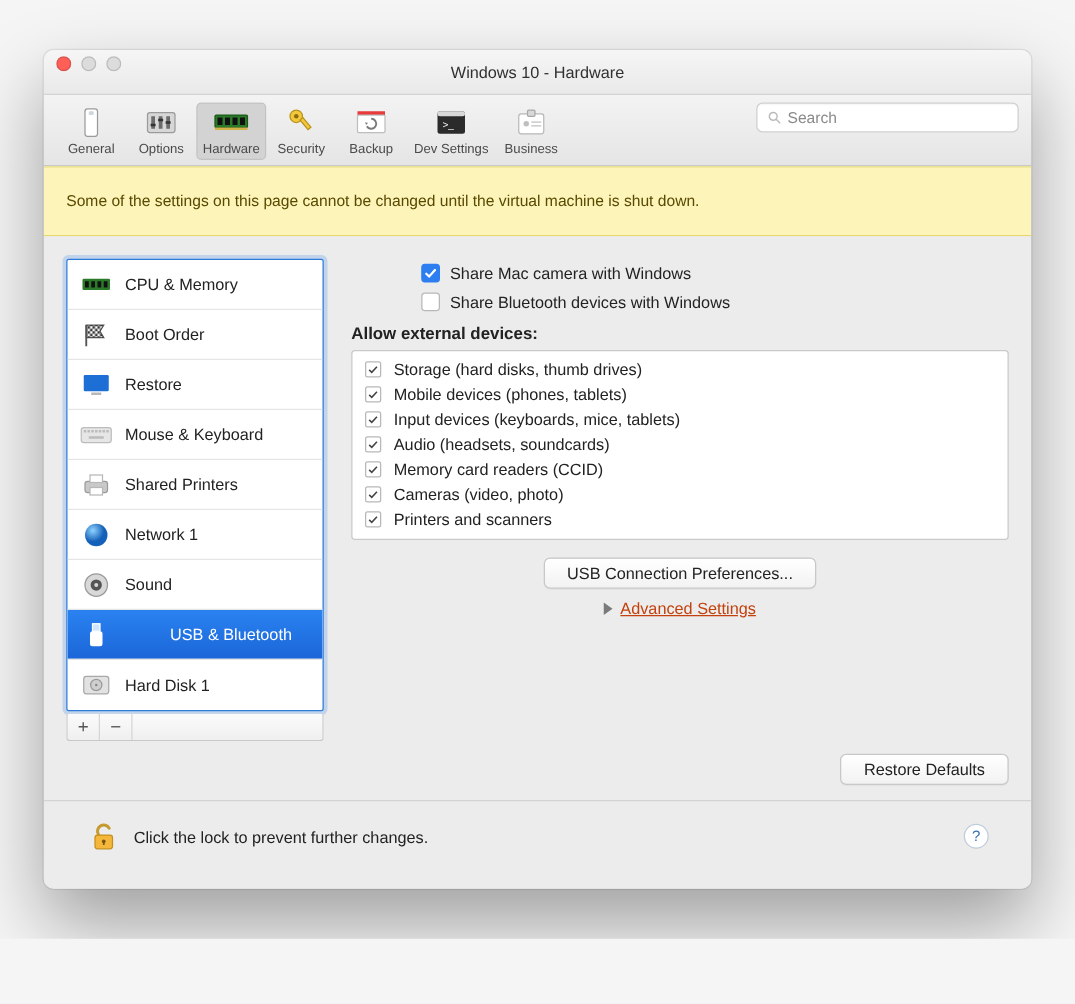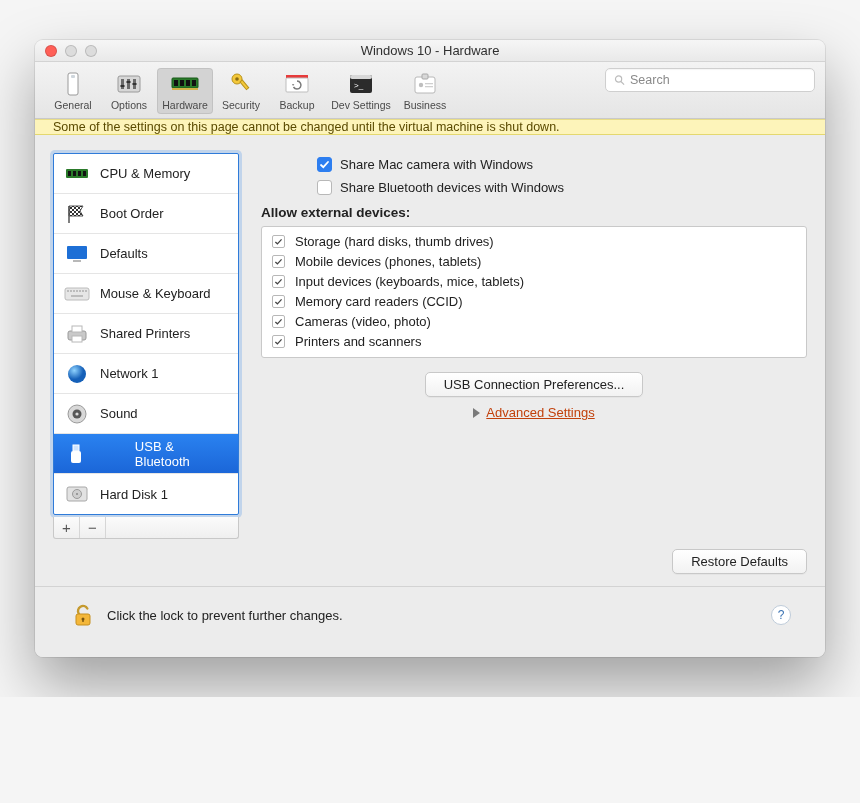--- a/index.html
+++ b/index.html
@@ -3,21 +3,21 @@
 <meta charset="utf-8">
 <style>
   * { box-sizing: border-box; margin:0; padding:0; }
   body { background:#f5f5f5; font-family: -apple-system, "Helvetica Neue", Arial, sans-serif; font-size:13px; color:#222; }
   .window {
     width:790px; margin:40px auto; background:#ececec; border-radius:8px;
     box-shadow:0 28px 60px rgba(0,0,0,0.35), 0 0 0 1px rgba(0,0,0,0.08);
     overflow:hidden;
   }
   
-  .titlebar { height:22px; display:flex; align-items:center; justify-content:center; position:relative;
+  .titlebar { height:36px; display:flex; align-items:center; justify-content:center; position:relative;
     background:linear-gradient(#f6f6f6,#e9e9e9); border-bottom:1px solid #d3d3d3; }
   .traffic { position:absolute; left:10px; top:5px; display:flex; gap:8px; }
   .tl { width:12px; height:12px; border-radius:50%; border:0.5px solid rgba(0,0,0,0.15);}
   .tl.red{background:#ff5f57;} .tl.amber{background:#dcdcdc;} .tl.green{background:#dcdcdc;}
   .title { font-size:13px; font-weight:500; color:#303030;}
   
   .toolbar { display:flex; align-items:flex-start; padding:6px 10px 4px 10px;
     background:linear-gradient(#f3f3f3,#e5e5e5); border-bottom:1px solid #c9c9c9;}
   .tbitems { display:flex; }
   .tbitem { display:flex; flex-direction:column; align-items:center; width:56px; padding:2px 0 3px 0; border-radius:4px; cursor:default;}
@@ -25,26 +25,26 @@
   .tbitem .ico { width:30px; height:28px; display:flex; align-items:center; justify-content:center;}
   .tbitem .lbl { font-size:10.5px; color:#4a4a4a; margin-top:1px;}
   .searchwrap { margin-left:auto; }
   .search { width:210px; height:24px; border-radius:5px; border:1px solid #cfcfcf; background:#fff;
     display:flex; align-items:center; padding:0 8px; box-shadow:inset 0 1px 1px rgba(0,0,0,0.04);}
   .search svg{margin-right:5px; opacity:0.5;}
   .search input{border:none; outline:none; font-size:12.5px; width:100%; background:transparent; color:#333;}
   .search input::placeholder{color:#8a8a8a;}
   
   .banner { background:#fdf4ba; border-top:1px solid #e8dd88; border-bottom:1px solid #e4d86f;
-    color:#5a4a00; font-size:12.5px; padding:0 18px; }
+    color:#5a4a00; font-size:12.5px; padding:20px 18px; }
   
   .bodyarea { padding:18px 18px 12px 18px; background:#ececec; }
   .columns { display:flex; gap:22px; align-items:flex-start;}
   
-  .sidebarwrap { width:186px; }
+  .sidebarwrap { width:206px; }
   .sidebar { border:1px solid #2f7bd9; border-radius:2px; background:#fff; overflow:hidden;
     box-shadow:0 0 0 3px rgba(64,140,230,0.25);}
   .srow { display:flex; align-items:center; height:40px; padding:0 10px; border-bottom:1px solid #e5e5e5; gap:10px; cursor:default;}
   .srow:last-child{border-bottom:none;}
   .srow .sic{ width:26px; height:26px; display:flex; align-items:center; justify-content:center;}
   .srow .slbl{ font-size:13px; color:#222;}
   .srow.selected { background:linear-gradient(#2a82f0,#1b66d8); }
   .srow.selected .slbl{ color:#fff; font-weight:500;margin-left:36px;}
   .addremove { display:flex; border:1px solid #c8c8c8; border-top:none; border-radius:0 0 3px 3px;
     background:linear-gradient(#fbfbfb,#efefef); height:22px; margin-top:2px;}
@@ -215,21 +215,21 @@
               </div>
             <div class="slbl">Boot Order</div>
           </div>
           <div class="srow">
             <div class="sic">
                 <svg width="24" height="20">
                   <rect x="2" y="2" width="20" height="13" rx="1" fill="#1d6fd6"></rect>
                   <rect x="8" y="16" width="8" height="2" fill="#b8b8b8"></rect>
                 </svg>
               </div>
-            <div class="slbl">Defaults</div>
+            <div class="slbl">Restore</div>
           </div>
           <div class="srow">
             <div class="sic">
                 <svg width="26" height="16">
                   <rect x="1" y="2" width="24" height="12" rx="2" fill="#e6e6e6" stroke="#bcbcbc"></rect>
                   <g fill="#bcbcbc">
                     <rect x="3" y="4" width="2" height="2"></rect>
                     <rect x="6" y="4" width="2" height="2"></rect>
                     <rect x="9" y="4" width="2" height="2"></rect>
                     <rect x="12" y="4" width="2" height="2"></rect>
@@ -343,20 +343,28 @@
                 </svg>
               </div>
               <span>Input devices (keyboards, mice, tablets)</span>
             </div>
           <div class="lrow">
               <div class="lchk">
                 <svg viewBox="0 0 10 10">
                   <path d="M1.5 5.5 L3.8 7.6 L8.4 2.6" stroke="#444" stroke-width="1.4" fill="none"></path>
                 </svg>
               </div>
+              <span>Audio (headsets, soundcards)</span>
+            </div>
+          <div class="lrow">
+              <div class="lchk">
+                <svg viewBox="0 0 10 10">
+                  <path d="M1.5 5.5 L3.8 7.6 L8.4 2.6" stroke="#444" stroke-width="1.4" fill="none"></path>
+                </svg>
+              </div>
               <span>Memory card readers (CCID)</span>
             </div>
           <div class="lrow">
               <div class="lchk">
                 <svg viewBox="0 0 10 10">
                   <path d="M1.5 5.5 L3.8 7.6 L8.4 2.6" stroke="#444" stroke-width="1.4" fill="none"></path>
                 </svg>
               </div>
               <span>Cameras (video, photo)</span>
             </div>

